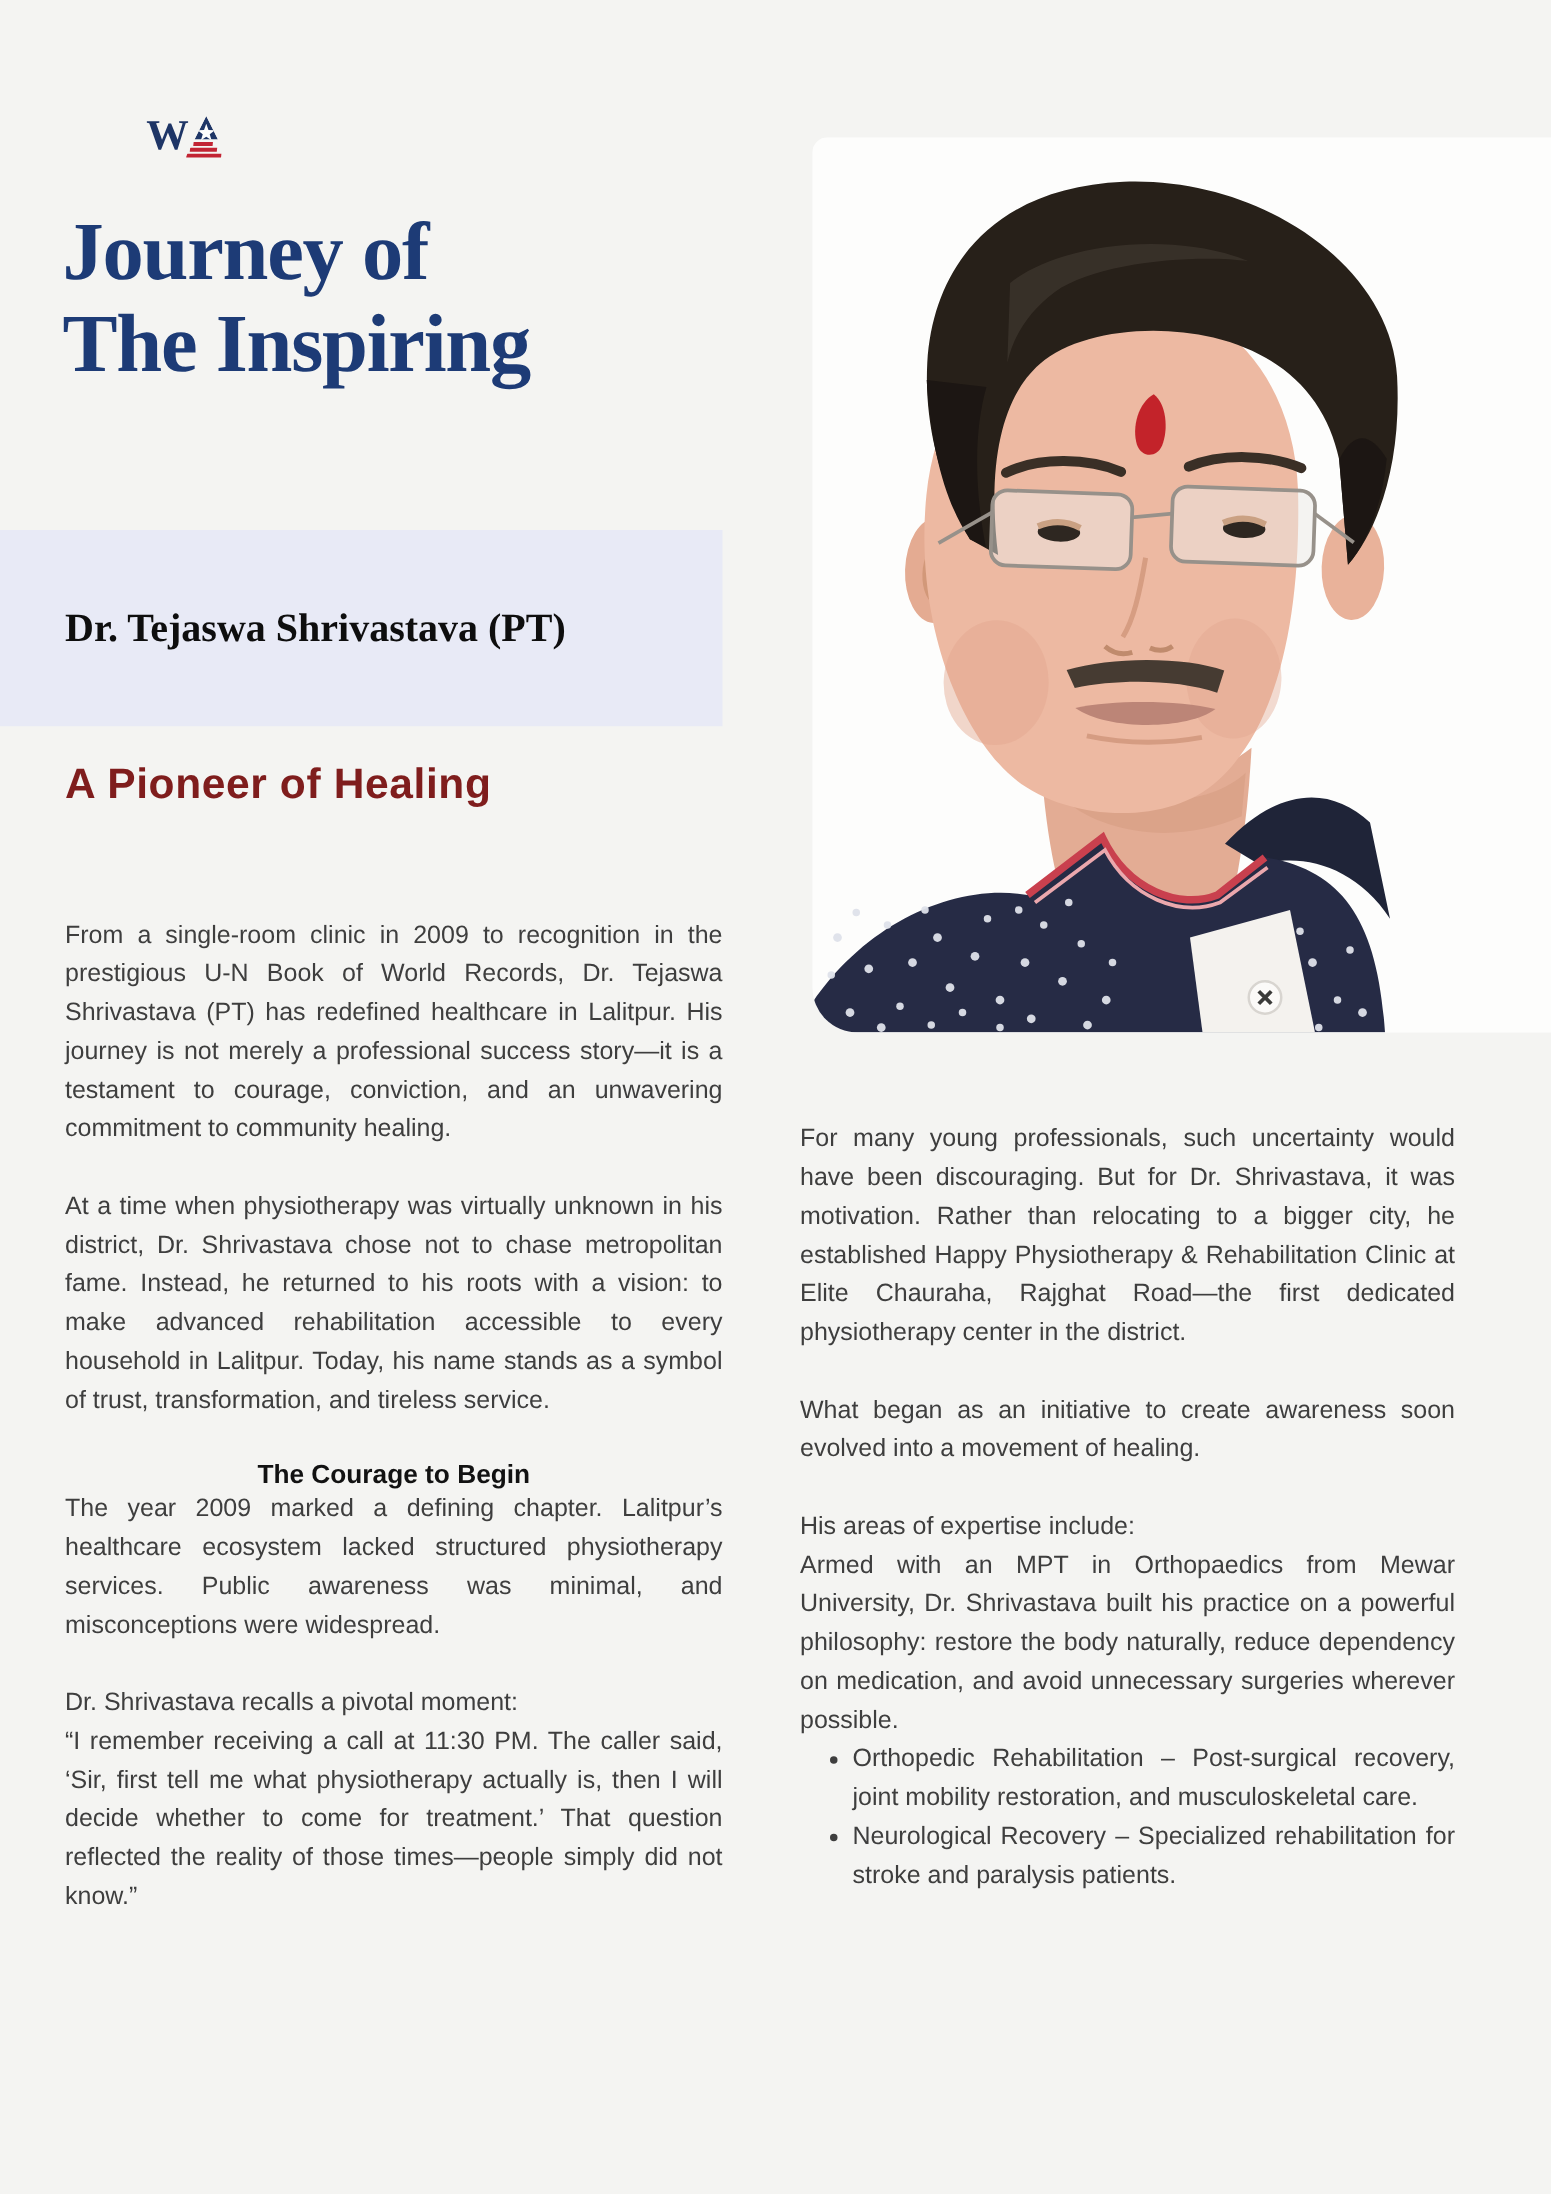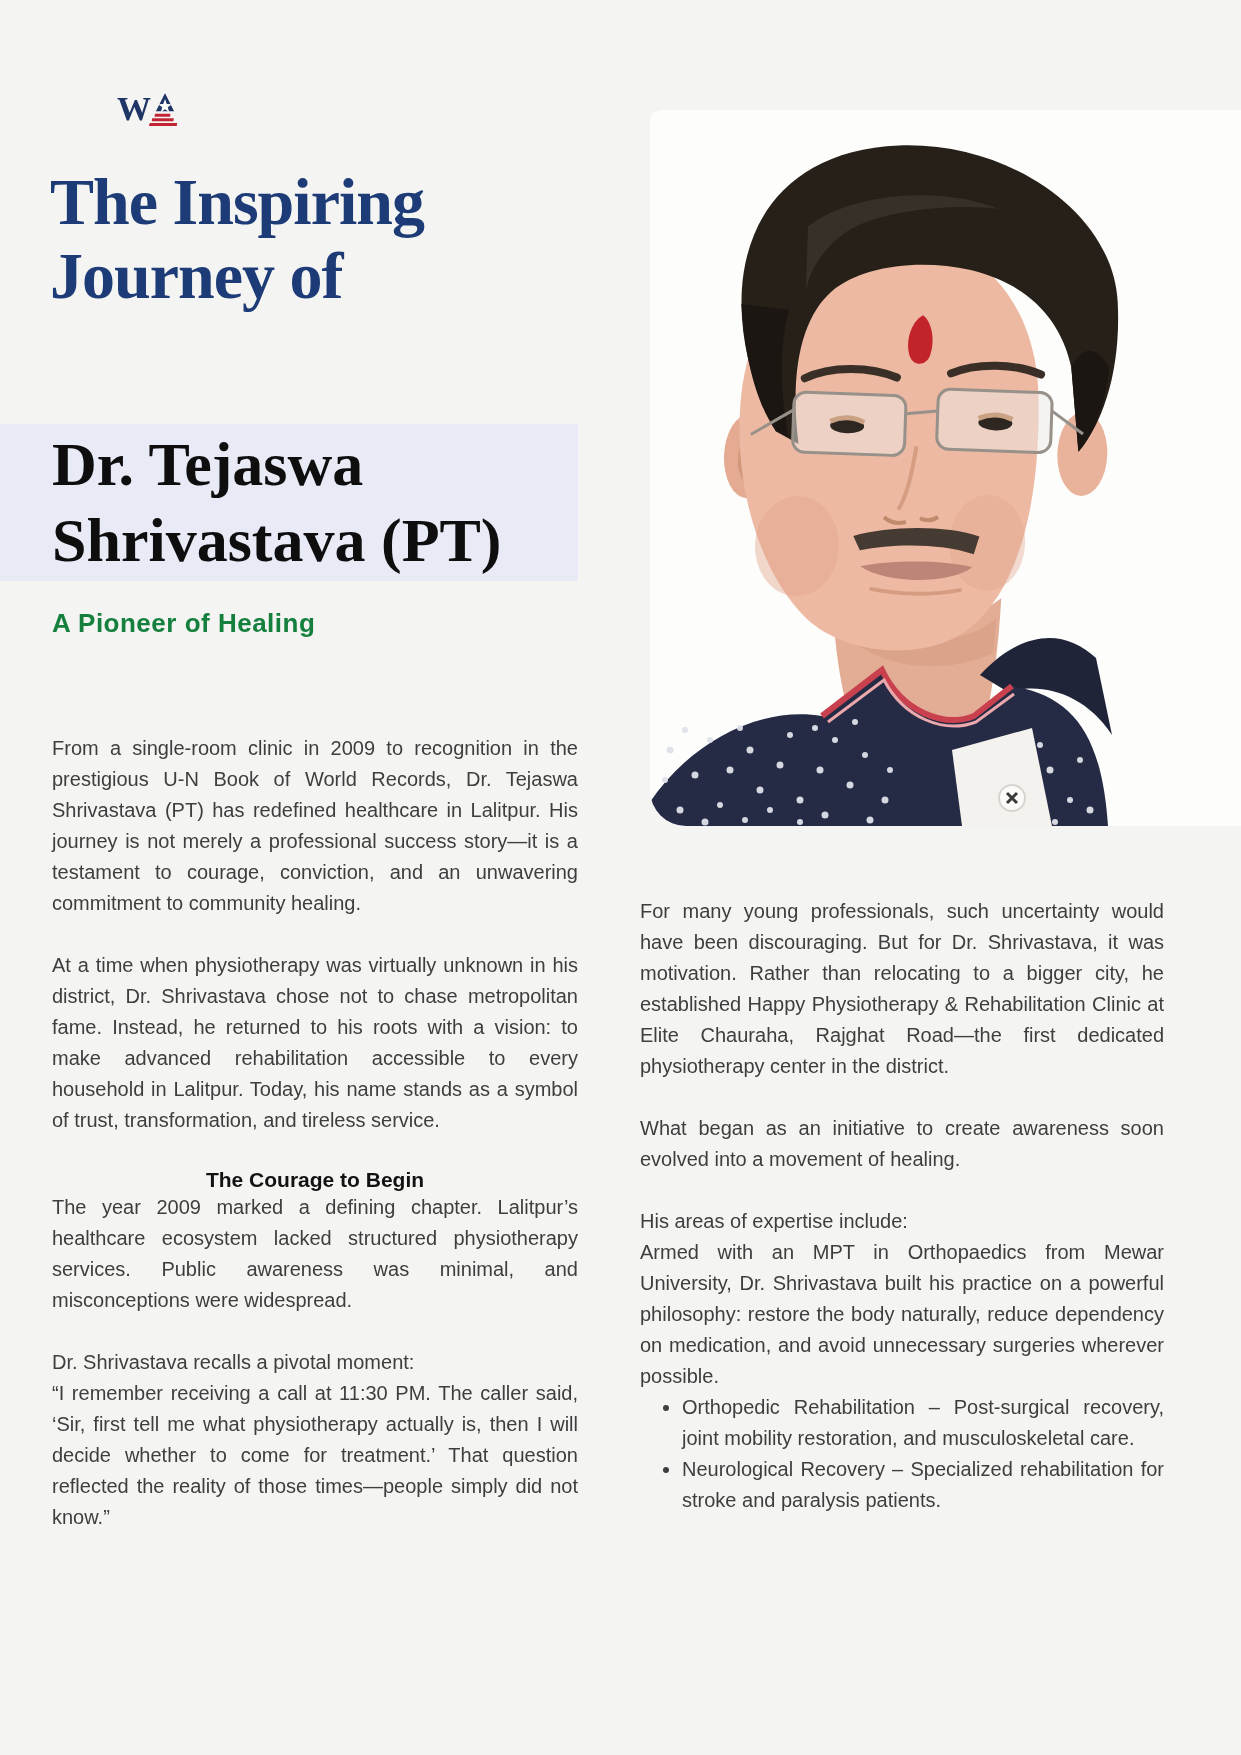--- a/index.html
+++ b/index.html
@@ -33,28 +33,28 @@
 
   
   .name-band{
     left:0;top:424px;width:578px;height:157px;
     background:#e8eaf6;
     display:flex;align-items:center;
     box-sizing:border-box;padding:6px 20px 6px 52px;
   }
   .name-band .name{
     font-family:"Liberation Serif",serif;
-    font-weight:700;font-size:62px;line-height:1.22;
+    font-weight:700;font-size:32px;line-height:1.22;
     color:#0e0e0e;letter-spacing:0;
   }
 
   
   .subtitle{
     left:52px;top:608px;
-    font-size:26px;font-weight:700;color:#15803d;letter-spacing:.5px;
+    font-size:34px;font-weight:700;color:#7f1d1d;letter-spacing:.5px;
   }
 
   
   .col{font-size:20px;line-height:31px;color:#3e3e3e;margin-top:40px;}
   .col p{margin:0 0 31px 0;text-align:justify;}
   .col p.tight{margin:0;}
   .col h3{
     margin:0;font-size:21px;line-height:25px;font-weight:700;
     color:#121212;text-align:center;
   }
@@ -92,22 +92,22 @@
           <rect x="12" y="29" width="20" height="4" transform="skewX(-6)"></rect>
           <rect x="9" y="35" width="28" height="4" transform="skewX(-6)"></rect>
           <rect x="6" y="41" width="36" height="4" transform="skewX(-6)"></rect>
         </g>
       </g>
     </svg>
   </span>
 </div>
 
 <div class="abs headline">
+  <div>Journey of</div>
   <div>The Inspiring</div>
-  <div>Journey of</div>
 </div>
 
 <div class="abs name-band">
   <div class="name">Dr. Tejaswa Shrivastava (PT)</div>
 </div>
 
 <div class="abs subtitle">A Pioneer of Healing</div>
 
 <div class="abs photo">
   <svg viewBox="0 0 591 716" aria-hidden="true">

